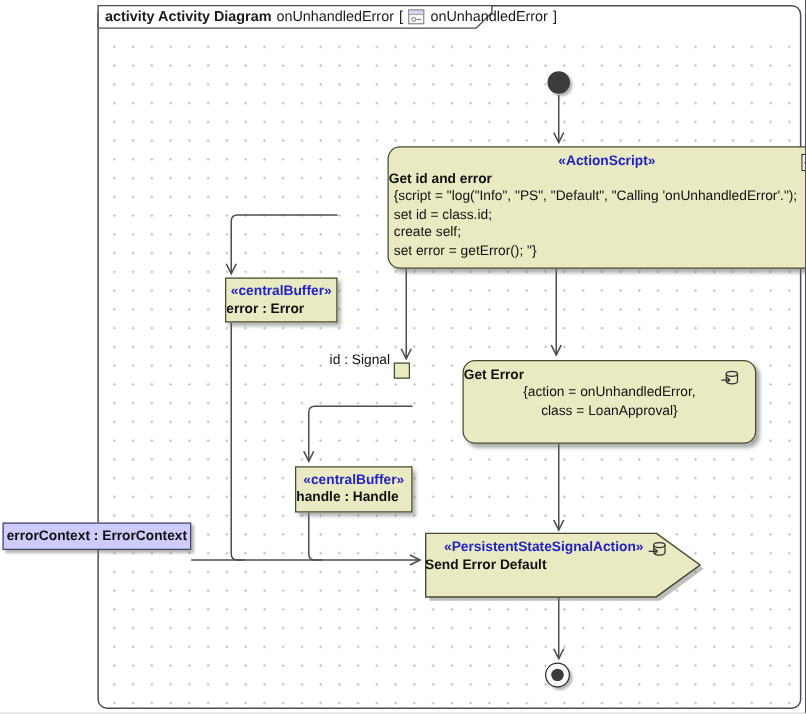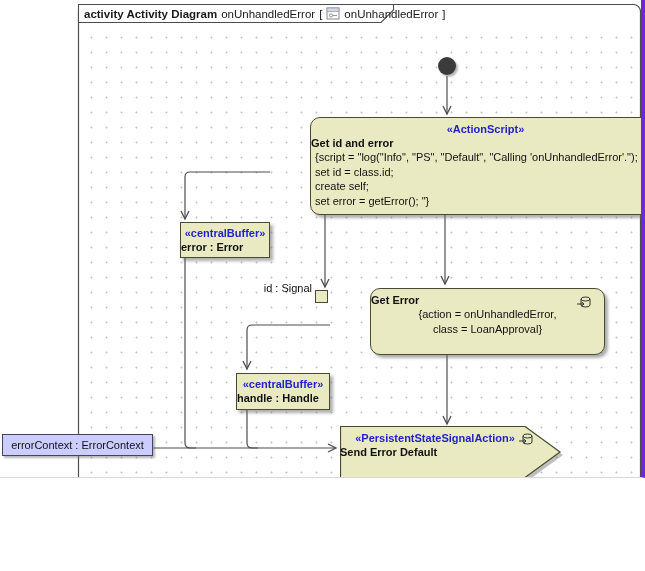--- a/index.html
+++ b/index.html
@@ -1,18 +1,18 @@
 <!DOCTYPE html>
 <html><head>
 <meta charset="utf-8">
 <style>
   html,body{margin:0;padding:0;}
   body{font-family:"Liberation Sans","DejaVu Sans",sans-serif;background:#fff;}
-  #canvas{position:relative;width:645px;height:478px;background:#fff;overflow:hidden;
-          border-right:4px solid #6d28d9;border-bottom:1px solid #d9d9d9;box-sizing:border-box;padding-left:43px;}
+  #canvas{position:relative;width:645px;height:571px;background:#fff;overflow:hidden;
+          border-right:1px solid #6d28d9;border-bottom:1px solid #d9d9d9;box-sizing:border-box;padding-left:43px;}
   .grid{position:absolute;left:80px;top:24px;width:559px;height:541px;
         background-image:radial-gradient(circle,#c3c3c3 0.9px,transparent 1.1px);
         background-size:15px 15px;background-position:4px 6px;}
   svg.overlay{position:absolute;left:0;top:0;width:645px;height:571px;}
 
   
   .frame-title{position:absolute;left:84px;top:6px;height:15px;display:flex;align-items:center;
                gap:4px;font-size:11.5px;color:#1a1a1a;white-space:nowrap;}
   .frame-title .kind{font-weight:bold;}
 
@@ -22,23 +22,23 @@
   .rounded{border-radius:10px;}
   .stereo{color:#2222CC;font-weight:bold;font-size:11px;text-align:center;line-height:14px;}
   .nname{font-weight:bold;font-size:11px;line-height:14px;color:#111;}
   .nbody{font-size:11px;line-height:14.5px;color:#111;}
   .nbody.left{text-align:left;padding:0 4px;}
   .nbody.center{text-align:center;}
 
   .buffer{padding-top:3px;}
 
   
-  .ctx{position:absolute;left:2px;top:434px;width:151px;height:22px;background:#CCCCFF;
+  .ctx{position:absolute;left:2px;top:418px;width:151px;height:22px;background:#CCCCFF;
        border:1.2px solid #44446A;box-sizing:border-box;box-shadow:2px 2px 2px rgba(110,110,110,0.5);
-       font-size:11px;font-weight:normal;display:flex;align-items:center;justify-content:center;color:#111;}
+       font-size:11px;font-weight:bold;display:flex;align-items:center;justify-content:center;color:#111;}
 
   
   .pin{position:absolute;left:315px;top:290px;width:13px;height:13px;background:#EAEAC2;
        border:1.2px solid #4A4A33;box-sizing:border-box;}
   .pin-label{position:absolute;left:240px;top:282px;width:72px;font-size:11px;text-align:right;color:#111;}
 
   
   .initial{position:absolute;left:438px;top:57px;width:18px;height:18px;border-radius:50%;
            background:#3b3b3b;box-shadow:2px 2px 2px rgba(110,110,110,0.5);}
   .final{position:absolute;left:436px;top:530px;width:20px;height:20px;border-radius:50%;

